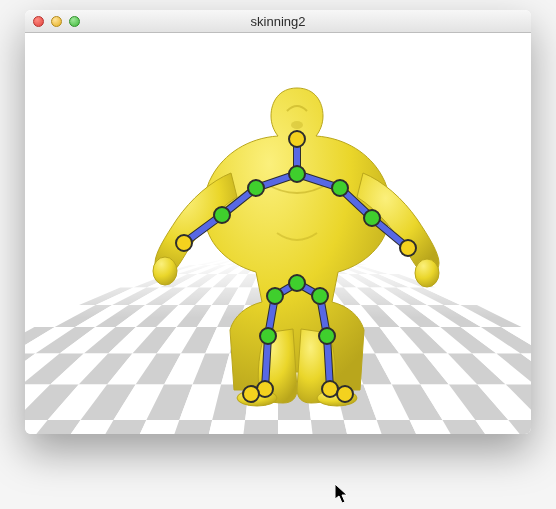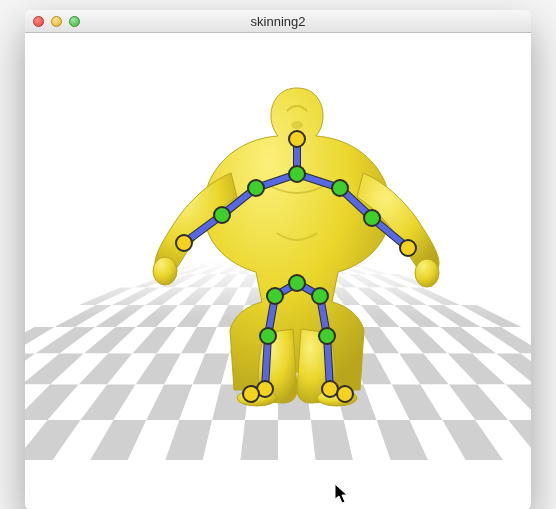--- a/index.html
+++ b/index.html
@@ -11,21 +11,21 @@
     font-family: "Lucida Grande", "Helvetica Neue", sans-serif;
     position: relative;
     overflow: hidden;
   }
 
   .window {
     position: absolute;
     left: 25px;
     top: 10px;
     width: 506px;
-    height: 500px;
+    height: 424px;
     background: #fff;
     border-radius: 6px;
     box-shadow: 0 18px 40px rgba(0,0,0,.35);
     overflow: hidden;
   }
 
   .titlebar {
     height: 22px;
     background: linear-gradient(#f7f7f7, #e3e3e3);
     border-bottom: 1px solid #bdbdbd;

